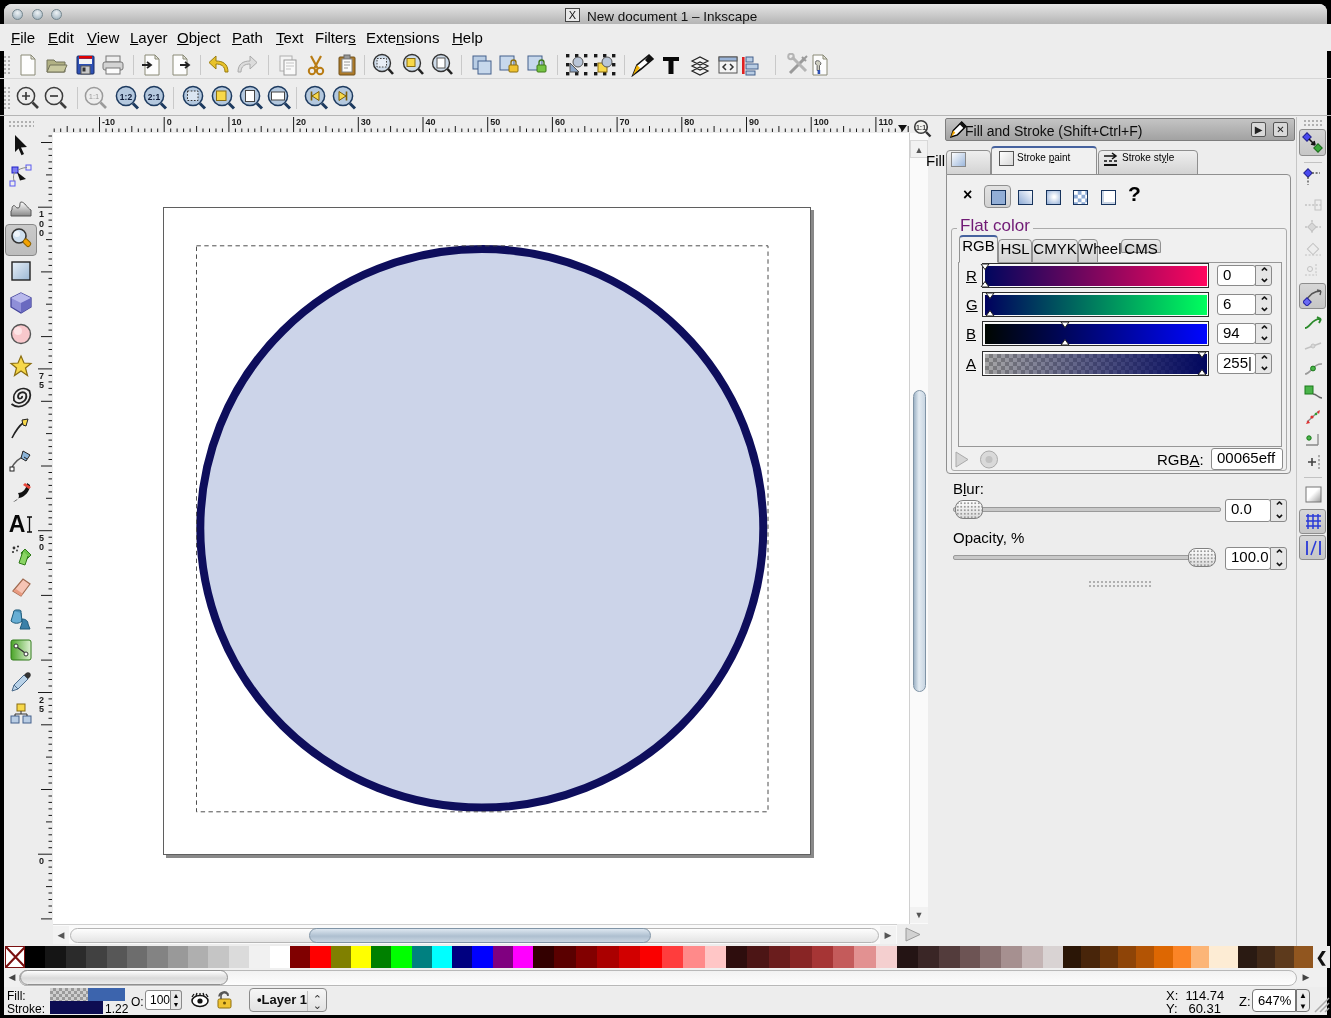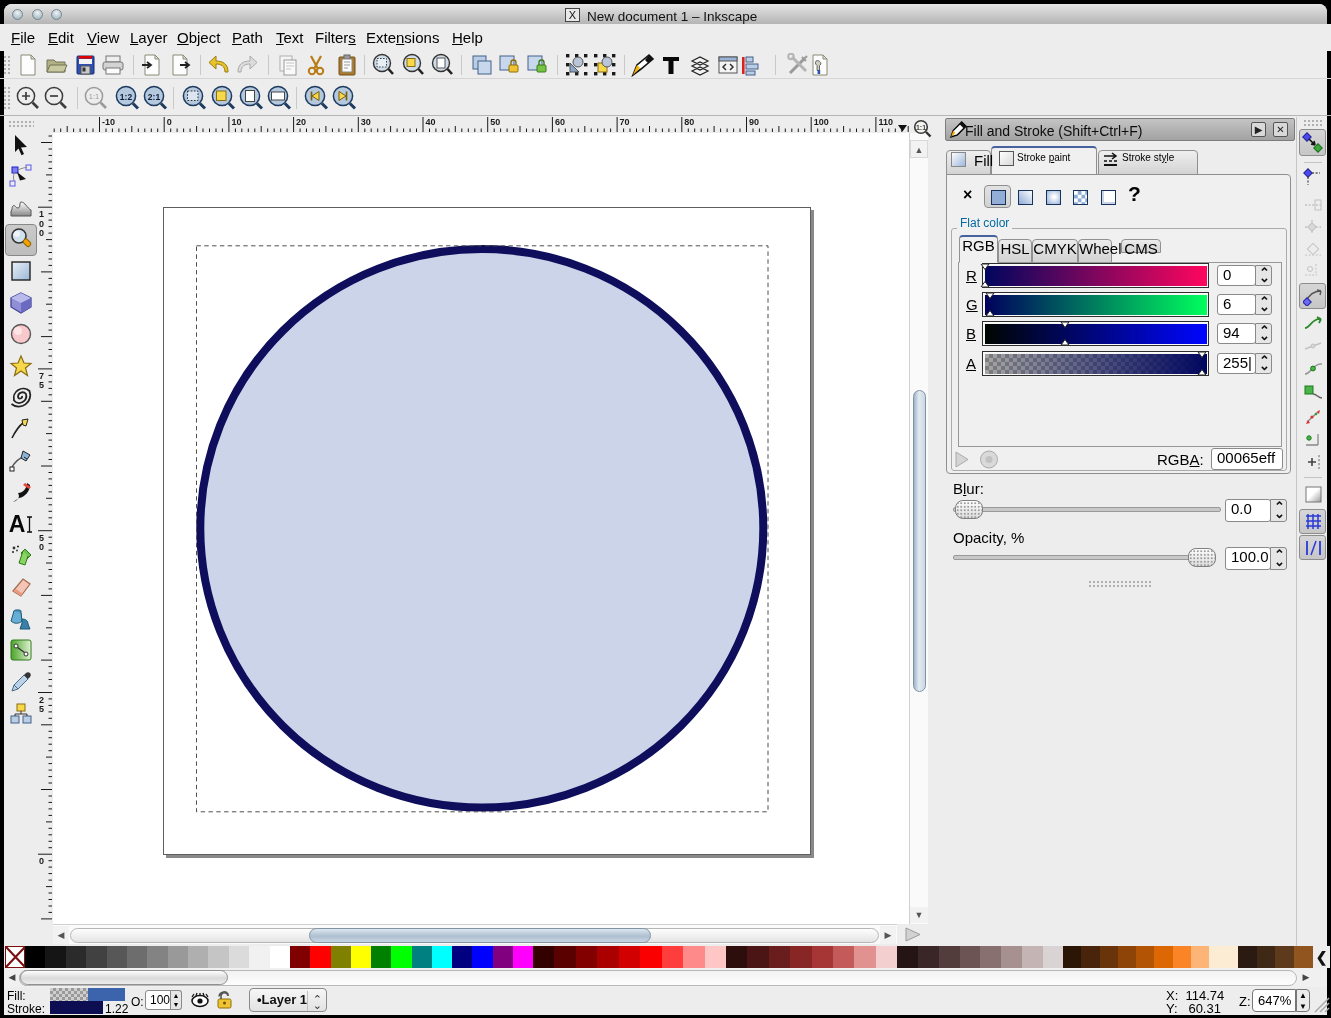--- a/index.html
+++ b/index.html
@@ -33,21 +33,21 @@
 
 #dock{position:absolute;left:930px;top:117px;width:367px;height:868px;background:#ededed;border-right:1px solid #c6c6c6}
 #ptitle{position:absolute;left:945px;top:118px;width:350px;height:23px;background:linear-gradient(#c4c4c4,#a2a2a2);border:1px solid #7d7d7d;border-radius:2px}
 #ptitle span{position:absolute;left:19px;top:4px;font-size:14px;color:#0d0d0d}
 .pbtn{position:absolute;top:4px;width:15px;height:15px;background:#d9d9d9;border:1px solid #555;border-radius:2px;font-size:10px;line-height:13px;text-align:center;color:#222}
 .tab{position:absolute;border:1px solid #8f8f8f;background:linear-gradient(#efefef,#d3d3d3);border-radius:4px 4px 0 0;font-size:15px;color:#000}
 .tabon{background:#f0f0f0;border-bottom:none}
 #nbbody{position:absolute;left:946px;top:174px;width:345px;height:300px;background:#f0f0f0;border:1px solid #8f8f8f;border-radius:0 4px 4px 4px}
 
 #flatgrp{position:absolute;left:951px;top:228px;width:336px;height:243px;border:1px solid #ababab;border-radius:3px}
-#flatlbl{position:absolute;left:957px;top:216px;font-size:12px;background:#f0f0f0;padding:0 3px;color:#0369a1}
+#flatlbl{position:absolute;left:957px;top:216px;font-size:17px;background:#f0f0f0;padding:0 3px;color:#701a75}
 .ctab{position:absolute;border:1px solid #919191;background:linear-gradient(#ececec,#d2d2d2);border-radius:4px 4px 0 0;font-size:15px;text-align:center;color:#000}
 #cbody{position:absolute;left:958px;top:262px;width:324px;height:185px;background:#f0f0f0;border:1px solid #979797}
 .slbl{position:absolute;font-size:15px;color:#000;text-decoration:underline}
 .entry{position:absolute;background:#fff;border:1px solid #8a8a8a;border-radius:3px;font-size:15px;color:#000;padding-left:5px}
 .spin{position:absolute;width:17px;background:#e6e6e6;border:1px solid #8a8a8a;border-radius:0 3px 3px 0}
 .spin:before{content:"⌃";position:absolute;left:3px;top:-1px;font-size:13px;font-weight:bold;color:#111}
 .spin:after{content:"⌄";position:absolute;left:3px;bottom:0;font-size:13px;font-weight:bold;color:#111}
 
 .hslider{position:absolute;height:5px;background:#c8c8c8;border:1px solid #9a9a9a;border-radius:2px}
 .hhandle{position:absolute;width:28px;height:19px;background-image:radial-gradient(circle,#9a9a9a .8px,transparent 1px),linear-gradient(#fdfdfd,#dcdcdc);background-size:3.5px 3.5px,100% 100%;background-position:7px 4px,0 0;border:1px solid #808080;border-radius:8px}
@@ -729,21 +729,21 @@
       <path d="M11 1 L15 5 L13 7 L9 3 Z" fill="#111"></path>
       <path d="M3 9 L5 11 L1 15 Z" fill="#f4a800"></path>
     </svg>
 <div class="pbtn" style="left:1251px;top:122px">▶</div>
 <div class="pbtn" style="left:1273px;top:122px">✕</div>
 
 <div class="tab" style="left:946px;top:150px;width:45px;height:25px"></div>
 <div class="tab tabon" style="left:991px;top:146px;width:106px;height:29px;border-top:2px solid #46629e"></div>
 <div class="tab" style="left:1098px;top:150px;width:100px;height:25px"></div>
 <div class="abs" style="left:951px;top:152px;width:15px;height:15px;background:linear-gradient(135deg,#fdfdfe,#9db8dc);border:1px solid #888"></div>
-<div class="abs" style="left:974px;top:152px;font-size:15px">Fill</div>
+<div class="abs" style="left:926px;top:152px;font-size:15px">Fill</div>
 <div class="abs" style="left:999px;top:151px;width:15px;height:15px;background:linear-gradient(135deg,#fff,#d8d8d8);border:1px solid #555"></div>
 <div class="abs" style="left:1017px;top:152px;font-size:10px">Stroke <u>p</u>aint</div>
 <svg class="abs" style="left:1103px;top:152px" width="17" height="16">
       <path d="M1 4 H12 M9 1 L13 4 L9 7" stroke="#111" stroke-width="1.5" fill="none"></path>
       <path d="M1 9 H14" stroke="#111" stroke-width="1.5" stroke-dasharray="3 2"></path>
       <path d="M1 13 H14" stroke="#111" stroke-width="2"></path>
     </svg>
 <div class="abs" style="left:1122px;top:152px;font-size:10px">Stroke st<u>y</u>le</div>
 <div id="nbbody"></div>
 
@@ -753,21 +753,21 @@
 <div class="abs" style="left:1018px;top:190px;width:15px;height:15px;background:linear-gradient(225deg,#fdfdfe,#8facd6);border:1.6px solid #17335c"></div>
 <div class="abs" style="left:1045.5px;top:190px;width:15px;height:15px;background:radial-gradient(circle at 55% 45%,#fff 10%,#8facd6);border:1.6px solid #17335c"></div>
 <div class="abs" style="left:1073px;top:190px;width:15px;height:15px;border:1.6px solid #17335c;background:repeating-conic-gradient(#8facd6 0 25%,#fff 25% 50%);background-size:7.5px 7.5px"></div>
 <div class="abs" style="left:1101px;top:190px;width:15px;height:15px;background:#fff;border:1.6px solid #17335c;box-shadow:inset 2px -2px 0 #c8d4e4"></div>
 <div class="abs" style="left:1128px;top:182px;font-size:21px;font-weight:bold">?</div>
 <div id="flatgrp"></div>
     <div id="flatlbl">Flat color</div>
 
 <div class="ctab" style="left:998px;top:239px;width:34px;height:24px">HSL</div>
 <div class="ctab" style="left:1032px;top:239px;width:46px;height:24px">CMYK</div>
-<div class="ctab" style="left:1078px;top:239px;width:34px;height:24px">Wheel</div>
+<div class="ctab" style="left:1078px;top:239px;width:20px;height:24px">Wheel</div>
 <div class="ctab" style="left:1121px;top:239px;width:40px;height:14px">CMS</div>
 <div id="cbody"></div>
 <div class="ctab" style="left:959px;top:235px;width:39px;height:28px;background:#f0f0f0;border-bottom:1px solid #f0f0f0;border-top:2px solid #46629e">RGB</div>
 
 <div class="slbl" style="left:966px;top:267px">R</div>
 <div class="abs" style="left:982px;top:263px;width:227px;height:25px;border:1px solid #2e2e2e;box-shadow:inset 0 0 0 1.5px #fafafa">
       <div class="abs" style="left:1.5px;top:1.5px;width:222px;height:20px;background:linear-gradient(90deg,rgb(0,6,94),rgb(255,6,94))"></div>
     </div>
 <svg class="abs" style="left:980.0px;top:264px" width="10" height="6">
       <path d="M1 0 H9 L5 5.5 Z" fill="#fff" stroke="#222" stroke-width="1"></path>

